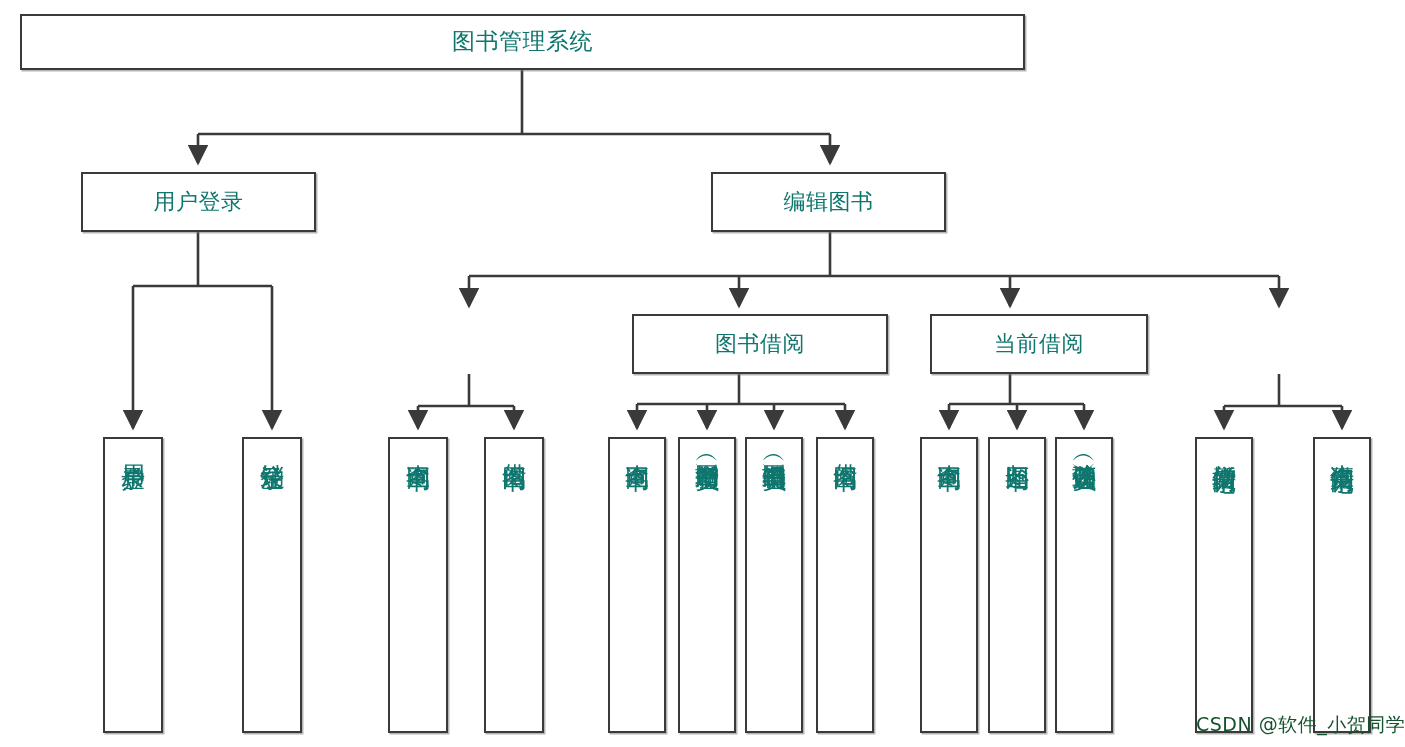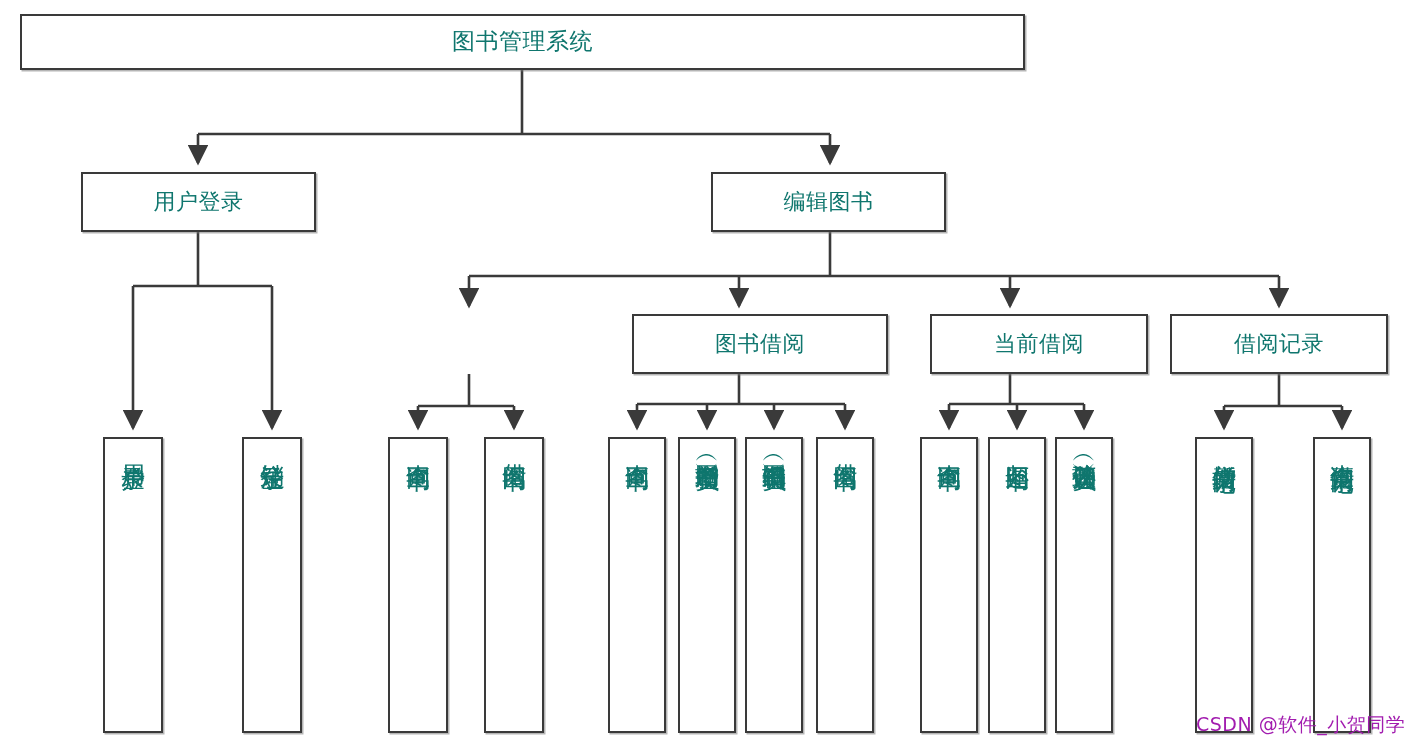--- a/index.html
+++ b/index.html
@@ -62,21 +62,21 @@
     line-height: 1.02;
     letter-spacing: 1.5px;
     white-space: nowrap;
     margin: 0 auto;
   }
   .node.vertical.tall .label {
     letter-spacing: 0.5px;
   }
   .watermark {
     position: absolute;
-    color: #a21caf;
+    color: #14532d;
     font-size: 19px;
     white-space: nowrap;
     z-index: 5;
     letter-spacing: 0.5px;
   }
 </style>
 </head>
 <body>
 
 <div id="canvas">
@@ -145,23 +145,20 @@
 
 
   <div class="node horizontal" style="left:632px; top:314px; width:256px; height:60px;">
     <span class="label">图书借阅</span>
   </div>
 
   <div class="node horizontal" style="left:902px; top:314px; width:218px; height:60px;margin-left:28px;">
     <span class="label">当前借阅</span>
   </div>
 
-  <div class="node horizontal" style="left:1170px; top:314px; width:218px; height:60px;">
-    <span class="label">借阅记录</span>
-  </div>
 
   <div class="node vertical" style="left:103px; top:437px; width:60px; height:296px;">
     <span class="label">用户登录</span>
   </div>
 
   <div class="node vertical" style="left:242px; top:437px; width:60px; height:296px;">
     <span class="label">注销登录</span>
   </div>
 
   <div class="node vertical" style="left:388px; top:437px; width:60px; height:296px;">

